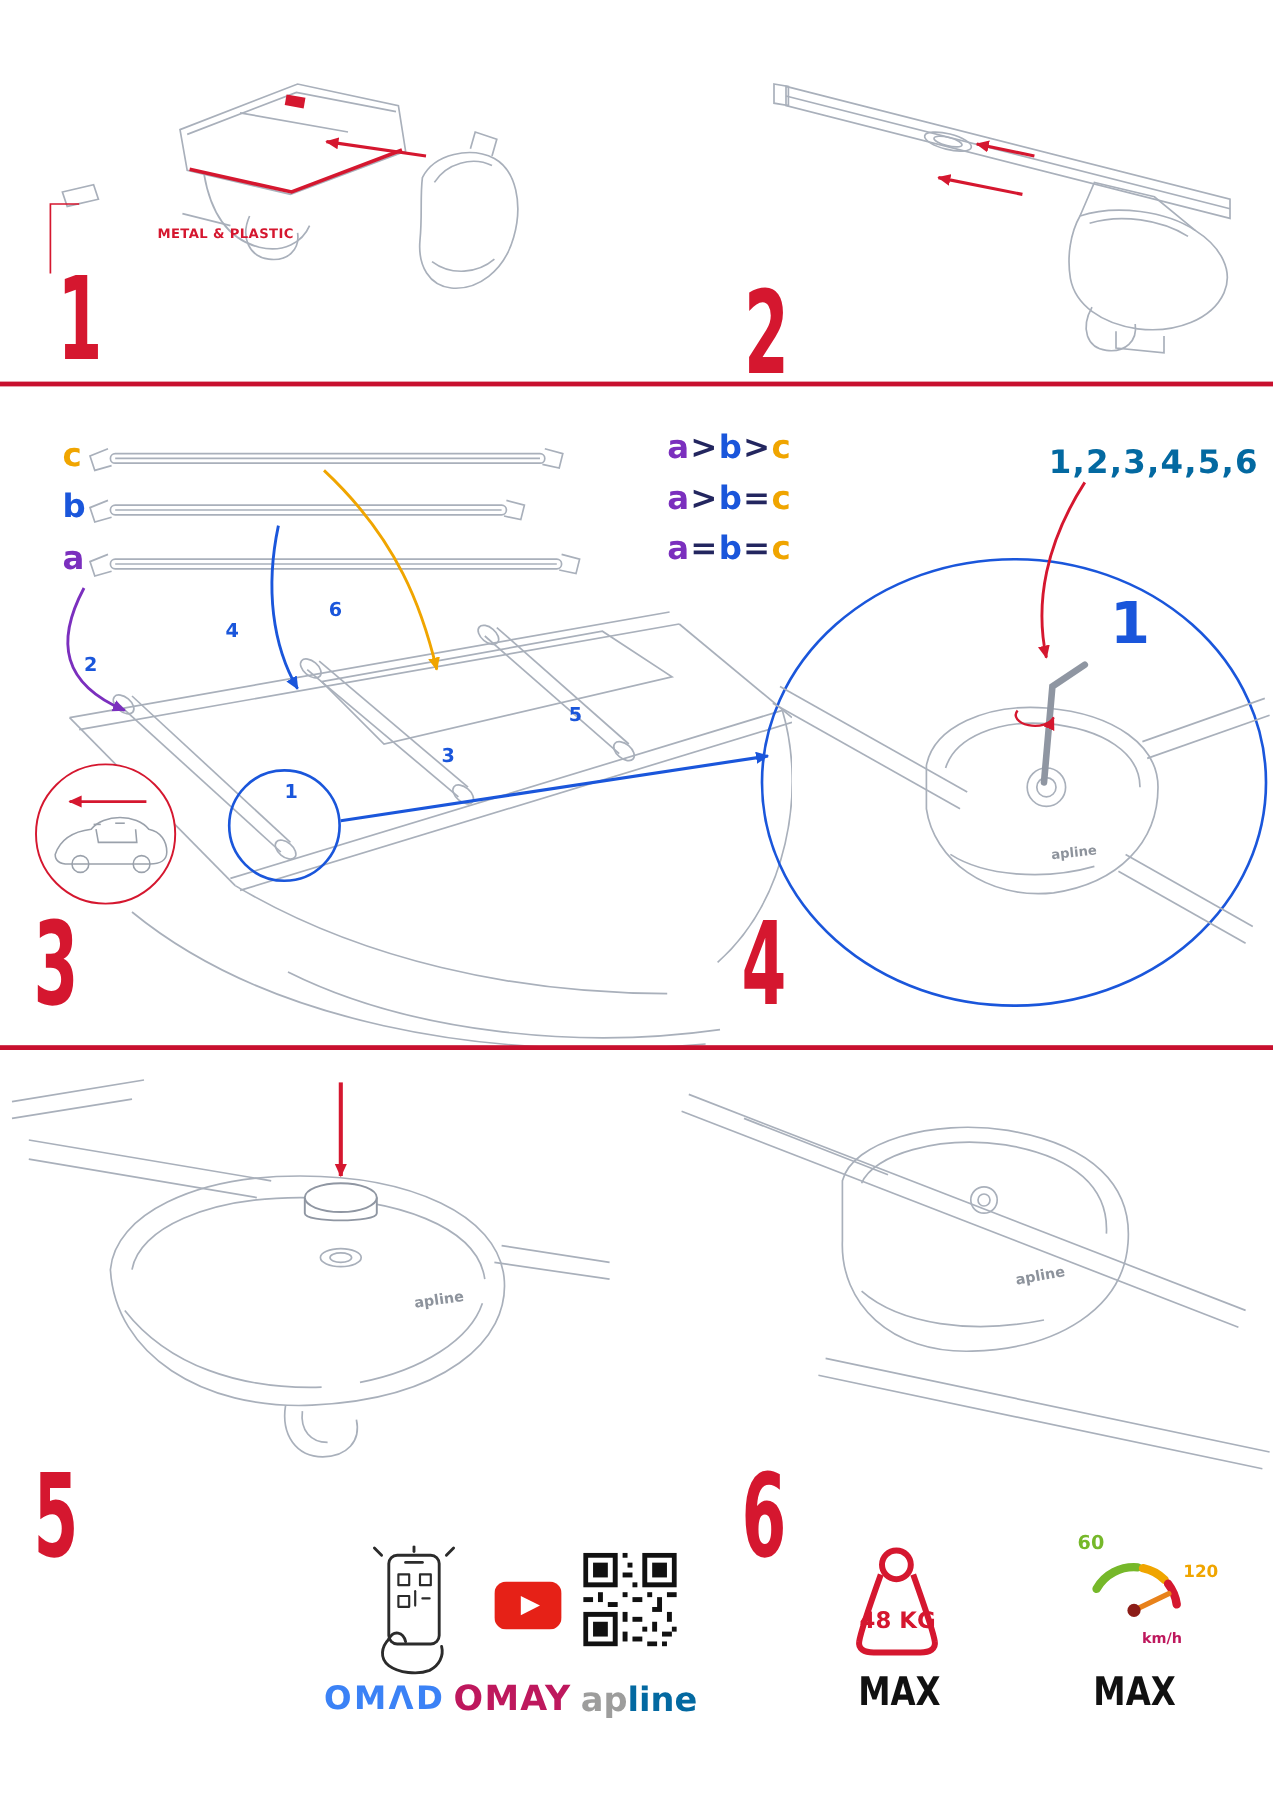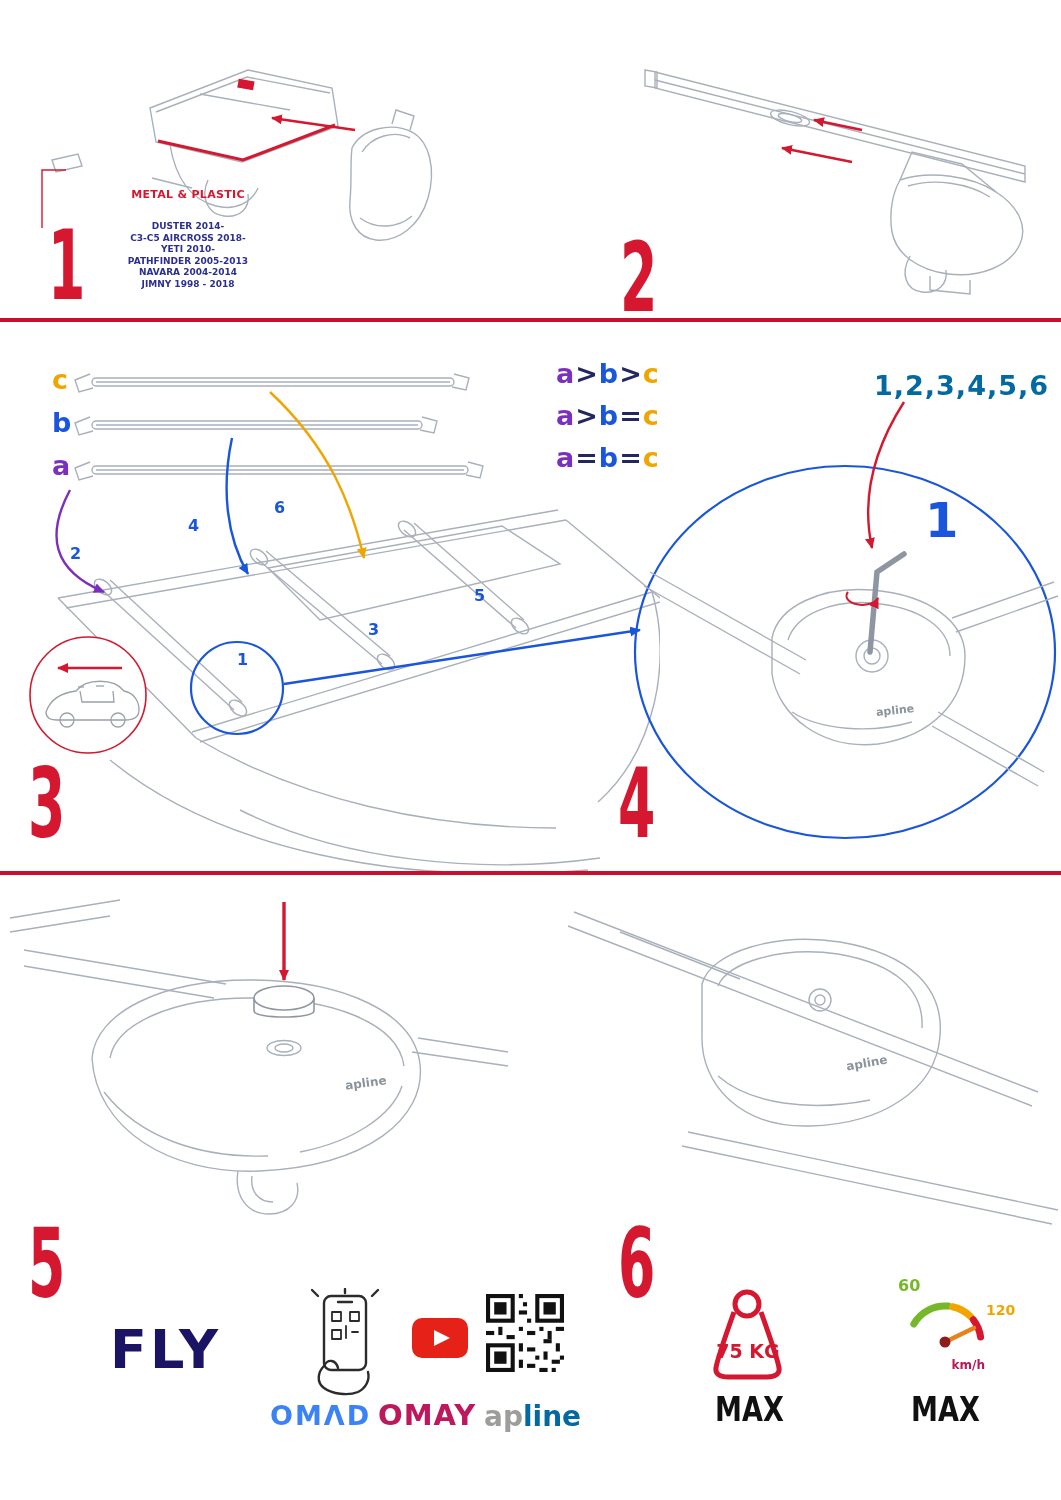--- a/index.html
+++ b/index.html
@@ -56,28 +56,20 @@
     </g>
     <g stroke="#d5172f" fill="none">
       <path d="M335,95 L243,130 L158,111" stroke-width="3"></path>
       <line x1="355" y1="100" x2="272" y2="88" stroke-width="2.6" marker-end="url(#ar1)"></line>
       <path d="M66,140 L42,140 L42,198" stroke-width="1.4"></path>
     </g>
     <rect x="238" y="50" width="16" height="9" fill="#d5172f" transform="rotate(10 246 54)"></rect>
   </svg>
 
   <div class="material">METAL &amp; PLASTIC</div>
-  <div class="models">
-    <div>DUSTER 2014-</div>
-    <div>C3-C5 AIRCROSS 2018-</div>
-    <div>YETI 2010-</div>
-    <div>PATHFINDER 2005-2013</div>
-    <div>NAVARA 2004-2014</div>
-    <div>JIMNY 1998 - 2018</div>
-  </div>
   <div class="stepnum" style="left:48px;top:222px">1</div>
 
   <svg class="abs" style="left:600px;top:30px" width="461" height="285" viewBox="0 0 461 285">
     <defs>
       <marker id="ar2" markerUnits="userSpaceOnUse" markerWidth="13" markerHeight="11" refX="10" refY="5" orient="auto">
         <path d="M0,0 L11,5 L0,10 Z" fill="#d5172f"></path>
       </marker>
     </defs>
     <g stroke="#a9b0bb" fill="none" stroke-width="1.4">
       <path d="M55,42 L425,136 L425,152 L55,58 Z"></path>
@@ -282,21 +274,20 @@
       <path d="M142,104 C150,72 216,52 280,62 C350,74 384,108 380,156 C376,210 322,244 250,246 C182,248 140,206 142,154 Z"></path>
       <path d="M158,106 C168,82 222,66 278,74 C336,84 364,110 362,148"></path>
       <path d="M158,196 C190,224 250,232 310,220"></path>
       <circle cx="260" cy="120" r="11"></circle>
         <circle cx="260" cy="120" r="5"></circle>
     </g>
   </svg>
   <div class="footlogo" style="left:846px;top:1056px;font-size:12px;transform:rotate(-10deg)">apline</div>
   <div class="stepnum" style="left:618px;top:1220px">6</div>
 
-  <div class="brand-fly">FLY</div>
   <div class="brand-omad">OMΛD</div>
   <div class="brand-omay">OMAY</div>
   <div class="brand-apline"><span class="gray">ap</span><span class="red">line</span></div>
 
   <svg class="abs" style="left:290px;top:1288px" width="105" height="112" viewBox="0 0 105 112">
     <g stroke="#2b2b2b" fill="none" stroke-width="2.4" stroke-linejoin="round" stroke-linecap="round">
       <rect x="34" y="8" width="42" height="74" rx="7"></rect>
       <line x1="48" y1="14" x2="62" y2="14"></line>
       <g stroke-width="1.8">
         <rect x="42" y="24" width="9" height="9"></rect>
@@ -360,21 +351,21 @@
         <rect x="72" y="60" width="4" height="4"></rect>
     </g>
   </svg>
 
   <svg class="abs" style="left:690px;top:1282px" width="115" height="115" viewBox="0 0 115 115">
     <g stroke="#d5172f" stroke-width="5" fill="none" stroke-linejoin="round">
       <circle cx="57" cy="22" r="12"></circle>
       <path d="M44,30 C34,58 27,78 26,86 C25,92 30,95 38,95 L77,95 C85,95 90,92 89,86 C88,78 81,58 71,30"></path>
     </g>
   </svg>
-  <div class="kg">75 KG</div>
+  <div class="kg">48 KG</div>
   <div class="max" style="left:692px;top:1390px">MAX</div>
 
   <svg class="abs" style="left:888px;top:1278px" width="115" height="115" viewBox="0 0 115 115">
     <g fill="none" stroke-width="7" stroke-linecap="round">
       <path d="M25.8,46 A36,36 0 0 1 60.1,28.1" stroke="#76b82a"></path>
       <path d="M64.5,28.8 A36,36 0 0 1 82.5,38.5" stroke="#f0a500"></path>
       <path d="M85.4,41.8 A36,36 0 0 1 92.6,59" stroke="#d5172f"></path>
     </g>
     <line x1="57" y1="64" x2="86" y2="50" stroke="#e8821a" stroke-width="4.5" stroke-linecap="round"></line>
     <circle cx="57" cy="64" r="5.5" fill="#8c1d18"></circle>

